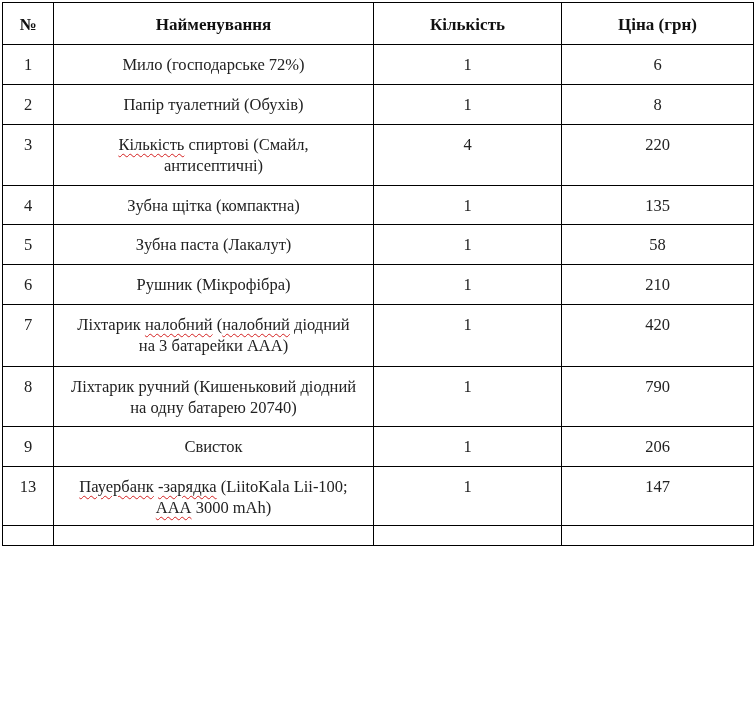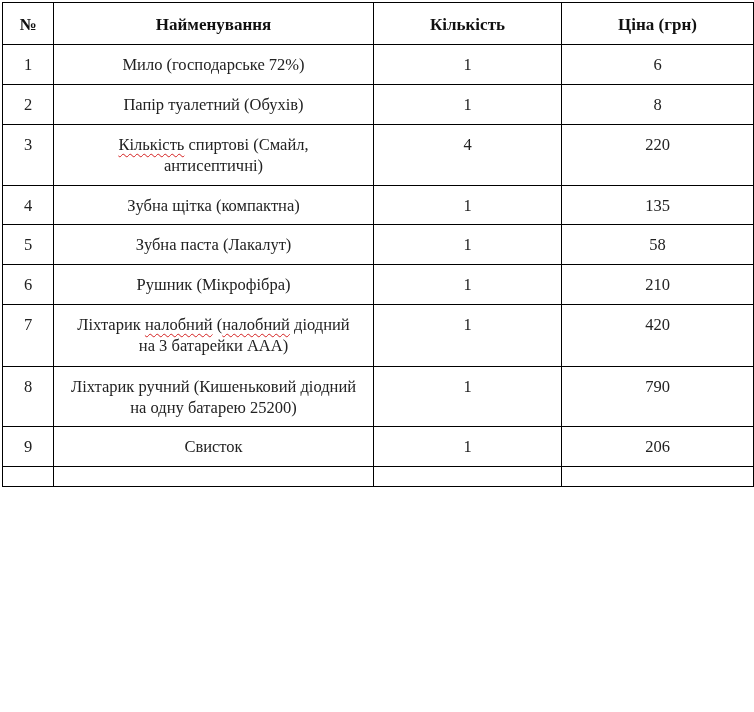--- a/index.html
+++ b/index.html
@@ -115,35 +115,41 @@
 
     <tr style="height:62px">
       <td>7</td>
       <td><span>Ліхтарик </span><span class="spell">налобний</span><span> (</span><span class="spell">налобний</span><span> діодний на 3 батарейки ААА)</span></td>
       <td>1</td>
       <td>420</td>
     </tr>
 
     <tr style="height:60px">
       <td>8</td>
-      <td>Ліхтарик ручний (Кишеньковий діодний на одну батарею 25200)</td>
+      <td>Ліхтарик ручний (Кишеньковий діодний на одну батарею 20740)</td>
       <td>1</td>
       <td>790</td>
     </tr>
 
     <tr style="height:40px">
       <td>9</td>
       <td>Свисток</td>
       <td>1</td>
       <td>206</td>
     </tr>
 
 
 
 
+    <tr style="height:59px">
+      <td>13</td>
+      <td><span class="spell">Пауербанк</span><span> </span><span class="spell">-зарядка</span><span> (LiitoKala Lii-100; </span><span class="spell">ААА</span><span> 3000 mAh)</span></td>
+      <td>1</td>
+      <td>147</td>
+    </tr>
 
     <tr style="height:20px">
       <td></td>
       <td></td>
       <td></td>
       <td></td>
     </tr>
   </tbody>
 </table>
 

